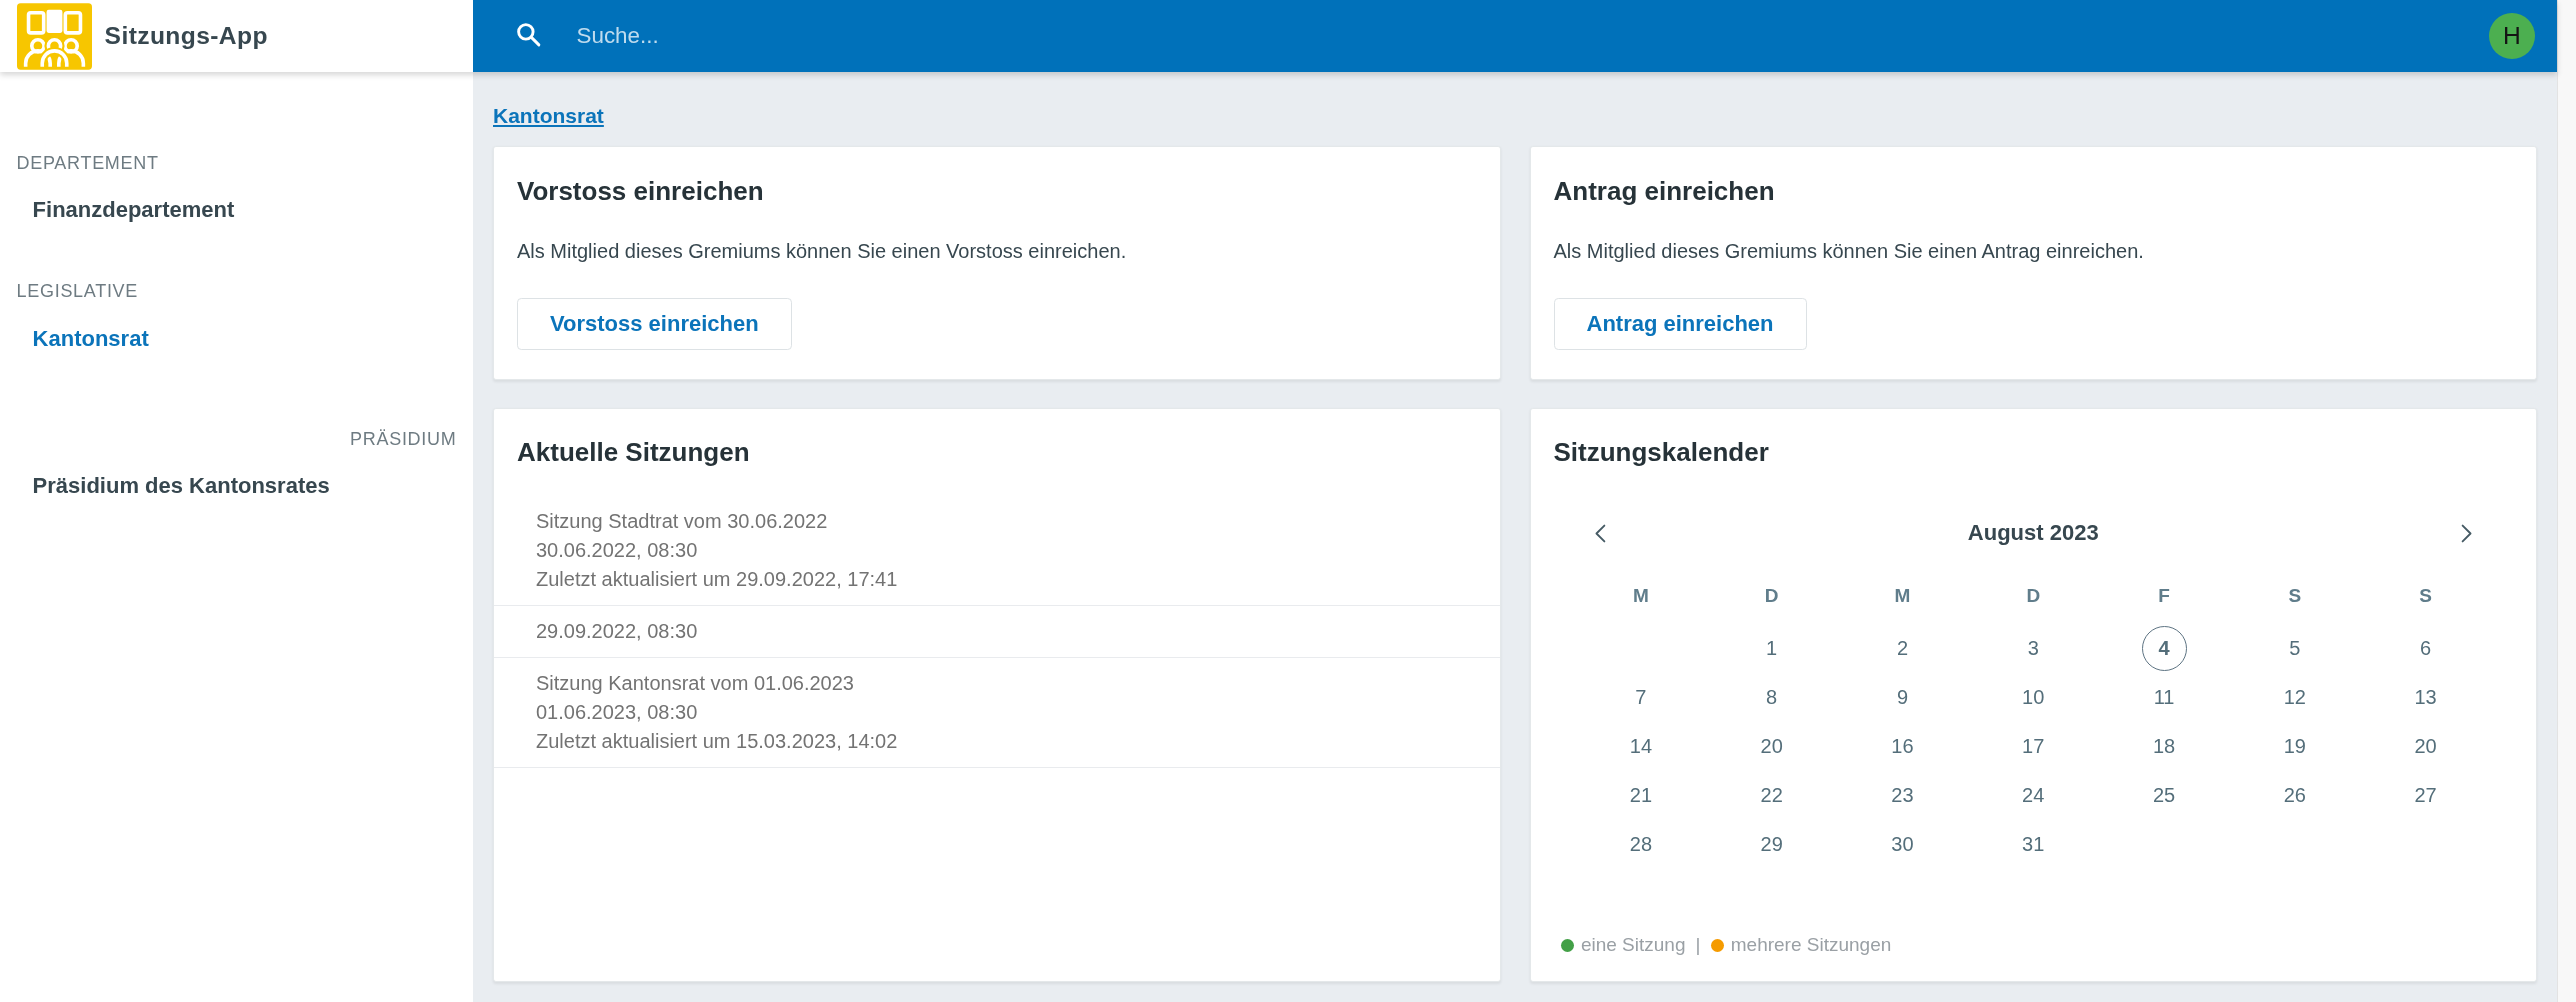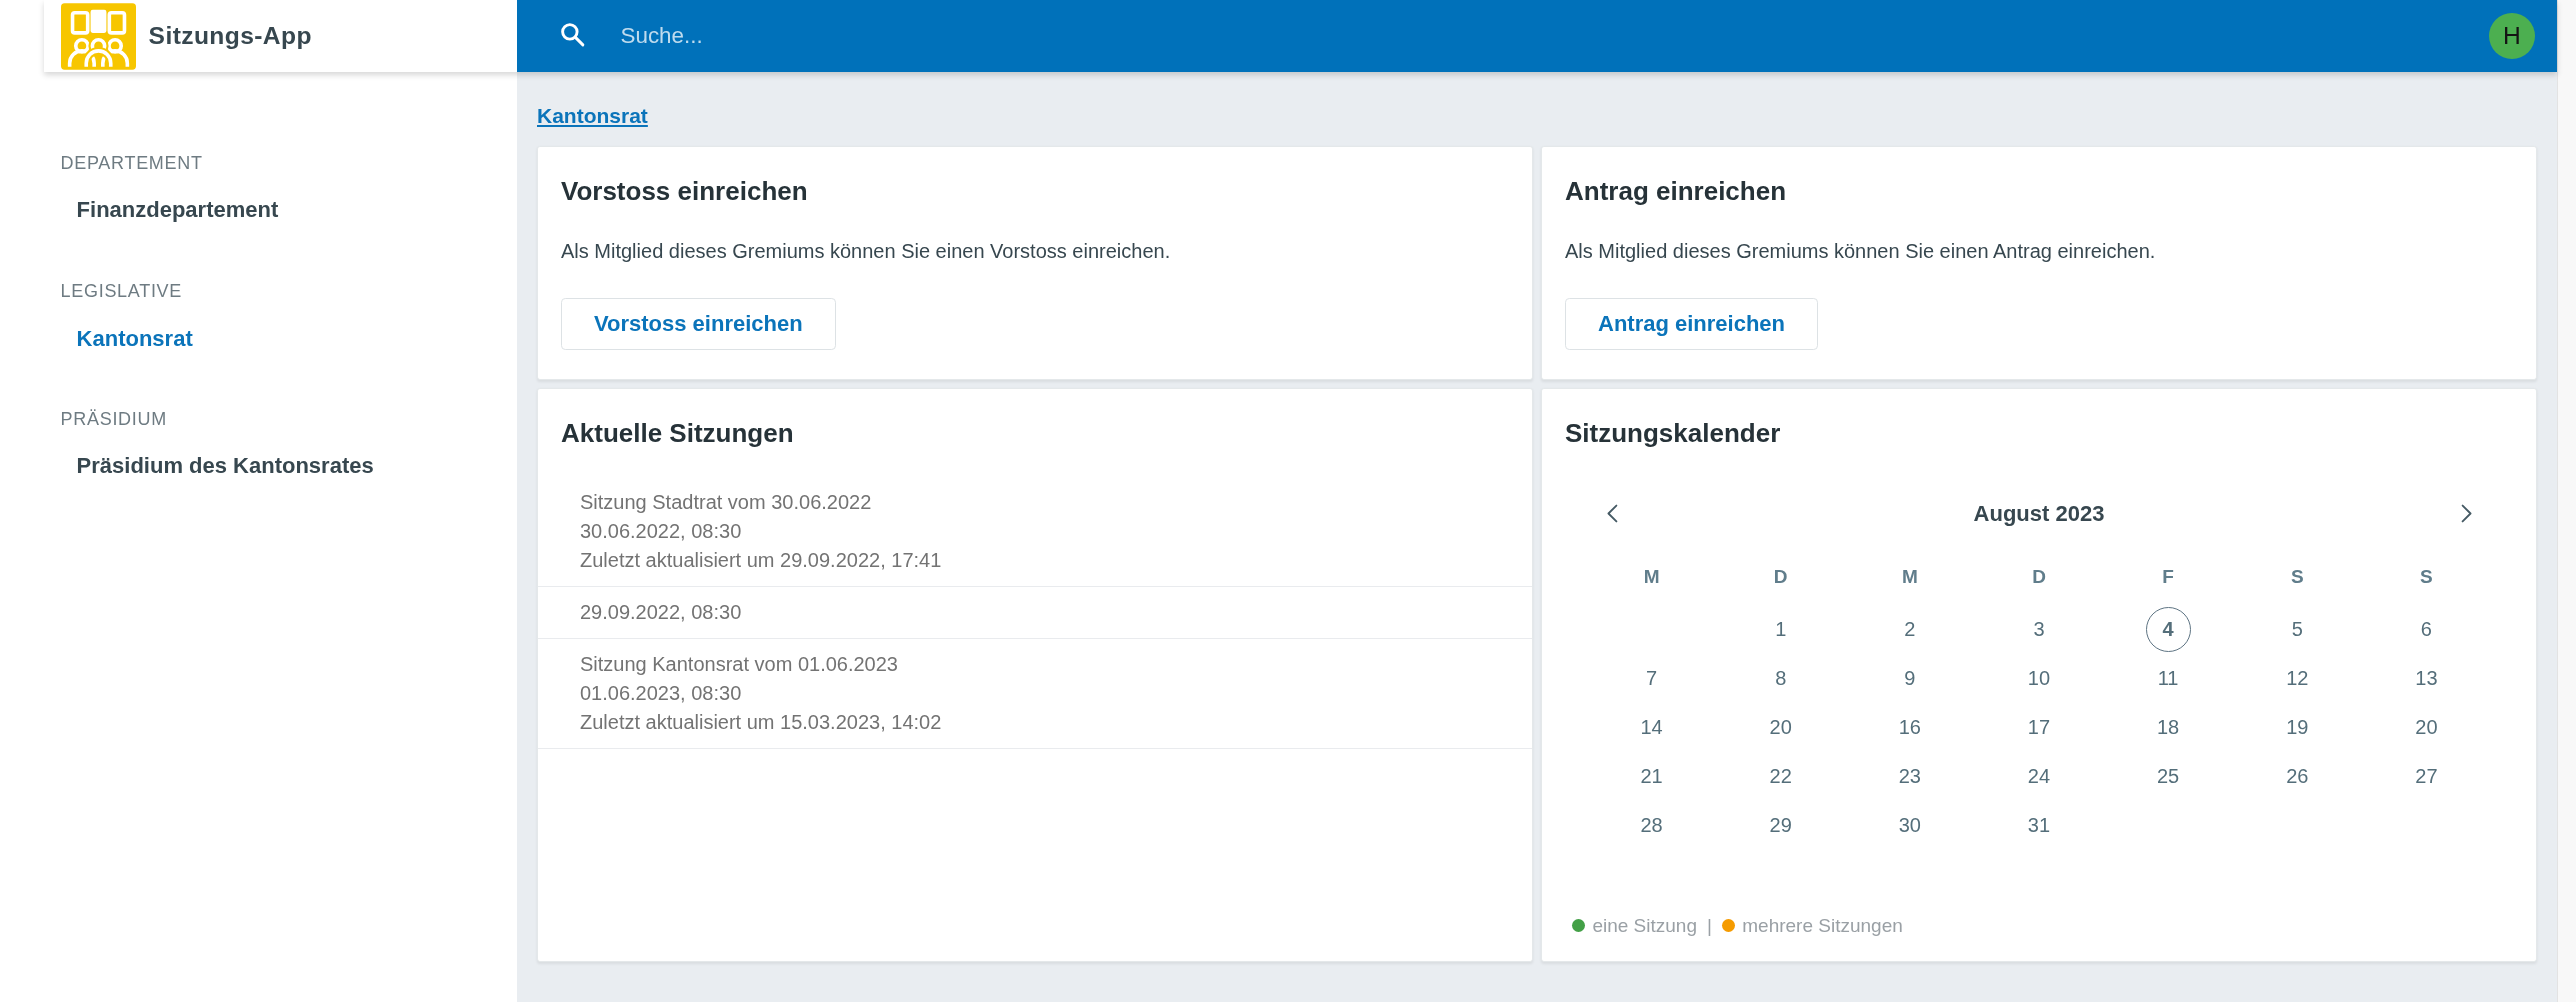--- a/index.html
+++ b/index.html
@@ -1,20 +1,20 @@
 <!DOCTYPE html>
 <html style="font-size:11.6px"><head>
 <meta charset="utf-8">
 <style>
   * { margin:0; padding:0; box-sizing:border-box; }
   html,body { width:2576px; height:1002px; }
   body { font-family:"Liberation Sans", sans-serif; background:#ffffff; overflow:hidden; }
 
   .viewport { display:flex; width:2576px; height:1002px; }
-  .main-col { width:2557px; display:flex; flex-direction:column;padding-left:44px; }
+  .main-col { width:2557px; display:flex; flex-direction:column; }
 
   
   .topbar { height:72px; display:flex; flex:0 0 auto; position:relative; z-index:10;
             box-shadow:0 2.9px 5.8px rgba(0,0,0,0.16); }
   .topbar-left { width:473px; background:#ffffff; display:flex; align-items:center;
                  padding-left:16.6px; flex:0 0 auto; }
   .logo-box { width:75px; height:67px; flex:0 0 auto; }
   .app-title { margin-left:13px; font-size:24.6px; font-weight:600; color:#37474f; letter-spacing:0.4px; }
   .topbar-blue { flex:1; background:#0071ba; display:flex; align-items:center;
                  padding:0 22px 0 42px; }
@@ -30,29 +30,29 @@
   .body-row { flex:1; display:flex; min-height:0; }
   .sidebar { width:473px; background:#ffffff; flex:0 0 auto; padding:0 16.6px; }
   .section-label { font-size:18px; line-height:22px; color:#6e7b82; letter-spacing:0.7px; }
   .side-item { font-size:22px; line-height:26px; color:#37474f; font-weight:600;
                padding-left:16px; cursor:pointer; }
   .side-item.active { color:#0b74ba; }
   .mt-label-1 { margin-top:80px; }
   .mt-item-1  { margin-top:23px; }
   .mt-label-2 { margin-top:57px; }
   .mt-item-2  { margin-top:24px; }
-  .mt-label-3 { margin-top:56px; }
+  .mt-label-3 { margin-top:76px;text-align:right; }
   .mt-item-3  { margin-top:23px; }
 
   .content { flex:1; background:#e9edf1; padding:0 20px; overflow:hidden; }
   .breadcrumb { margin-top:32px; font-size:21px; line-height:23px; }
   .breadcrumb a { color:#0b74ba; font-weight:600; text-decoration:underline; cursor:pointer; }
 
   .cards-grid { margin-top:19px; display:grid; grid-template-columns:1fr 1fr;
-                column-gap:29px; row-gap:27.5px;gap:8px; }
+                column-gap:29px; row-gap:27.5px; }
   .card { background:#ffffff; border:0.7px solid #e4e8ea; border-radius:2.9px;
           box-shadow:0 1.4px 2.9px rgba(0,0,0,0.07); padding:0 23px; overflow:hidden; }
   .card.small { height:234px; }
   .card.tall  { height:574px; }
   .card-title { margin-top:27.5px; font-size:26px; line-height:32px; font-weight:700; color:#263238; }
   .card-desc  { margin-top:32px; font-size:20px; line-height:24.6px; color:#37474f; }
   .card-btn { margin-top:35px; height:52px; min-width:243px; padding:0 32px;
               background:#ffffff; border:0.7px solid #dde2e5; border-radius:4.3px;
               color:#0b74ba; font-size:22px; font-weight:700; font-family:inherit;
               display:inline-flex; align-items:center; justify-content:center; cursor:pointer; }

